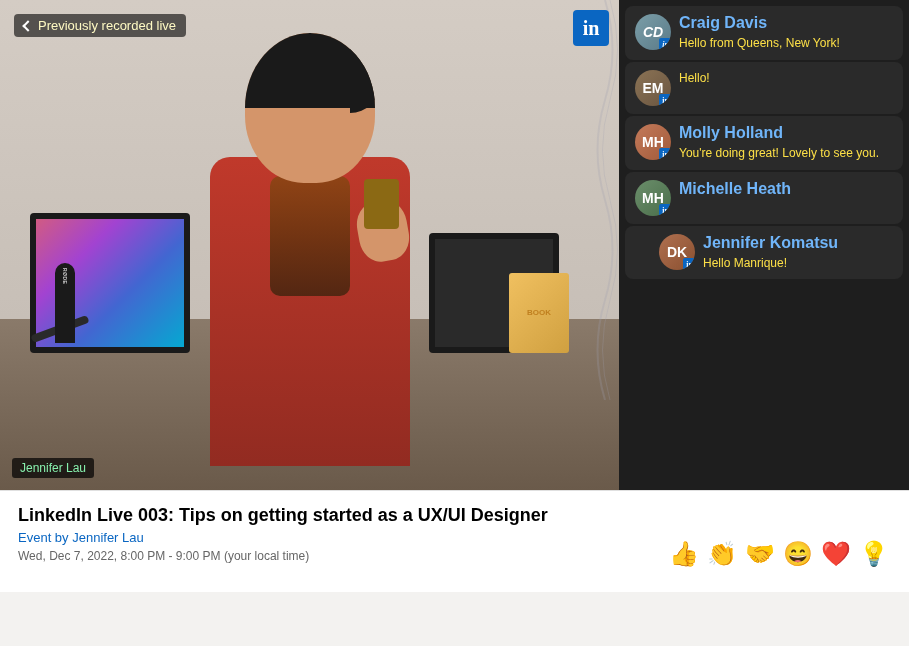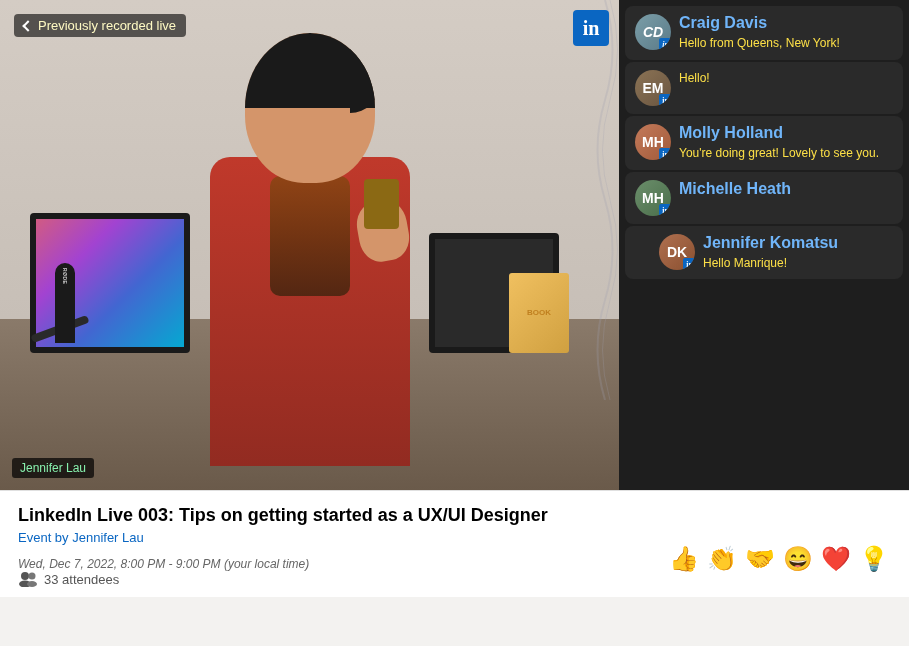--- a/index.html
+++ b/index.html
@@ -346,28 +346,27 @@
     .event-title {
       font-size: 18px;
       font-weight: 600;
       color: #000;
       margin-bottom: 4px;
     }
 
     .event-by {
       font-size: 13px;
       color: #0a66c2;
-      margin-bottom: 12px;
+      margin-bottom: 4px;
     }
 
     .event-date {
       font-size: 12px;
       color: #666;
-      margin-bottom: 0;
-      font-style: italic;
+      margin-bottom: 19px;
     }
 
     .event-attendees {
       display: flex;
       align-items: center;
       gap: 6px;
       font-size: 13px;
       color: #555;
     }
 
@@ -509,30 +508,20 @@
         <div class="comment-text">Hello Manrique!</div>
       </div>
     </div>
     </div>
 </div>
 
 <div class="bottom-section" style="position:relative;">
   <div class="event-title">LinkedIn Live 003: Tips on getting started as a UX/UI Designer</div>
   <div class="event-by">Event by Jennifer Lau</div>
   <div class="event-date">Wed, Dec 7, 2022, 8:00 PM - 9:00 PM (your local time)</div>
-  <div class="event-attendees">
-
-    <svg width="20" height="16" viewBox="0 0 20 16">
-      <circle cx="7" cy="5" r="4" fill="#555"></circle>
-      <circle cx="14" cy="5" r="3.5" fill="#777"></circle>
-      <ellipse cx="7" cy="13" rx="6" ry="3.5" fill="#555"></ellipse>
-      <ellipse cx="14" cy="13" rx="5" ry="3" fill="#777"></ellipse>
-    </svg>
-    <span>33 attendees</span>
-  </div>
 
   <div class="reaction-bar" id="reaction-bar">
   <span style="cursor: pointer; font-size: 24px;">👍</span>
       <span style="cursor: pointer; font-size: 24px;">👏</span>
       <span style="cursor: pointer; font-size: 24px;">🤝</span>
       <span style="cursor: pointer; font-size: 24px;">😄</span>
       <span style="cursor: pointer; font-size: 24px;">❤️</span>
       <span style="cursor: pointer; font-size: 24px;">💡</span>
     </div>
 </div>

